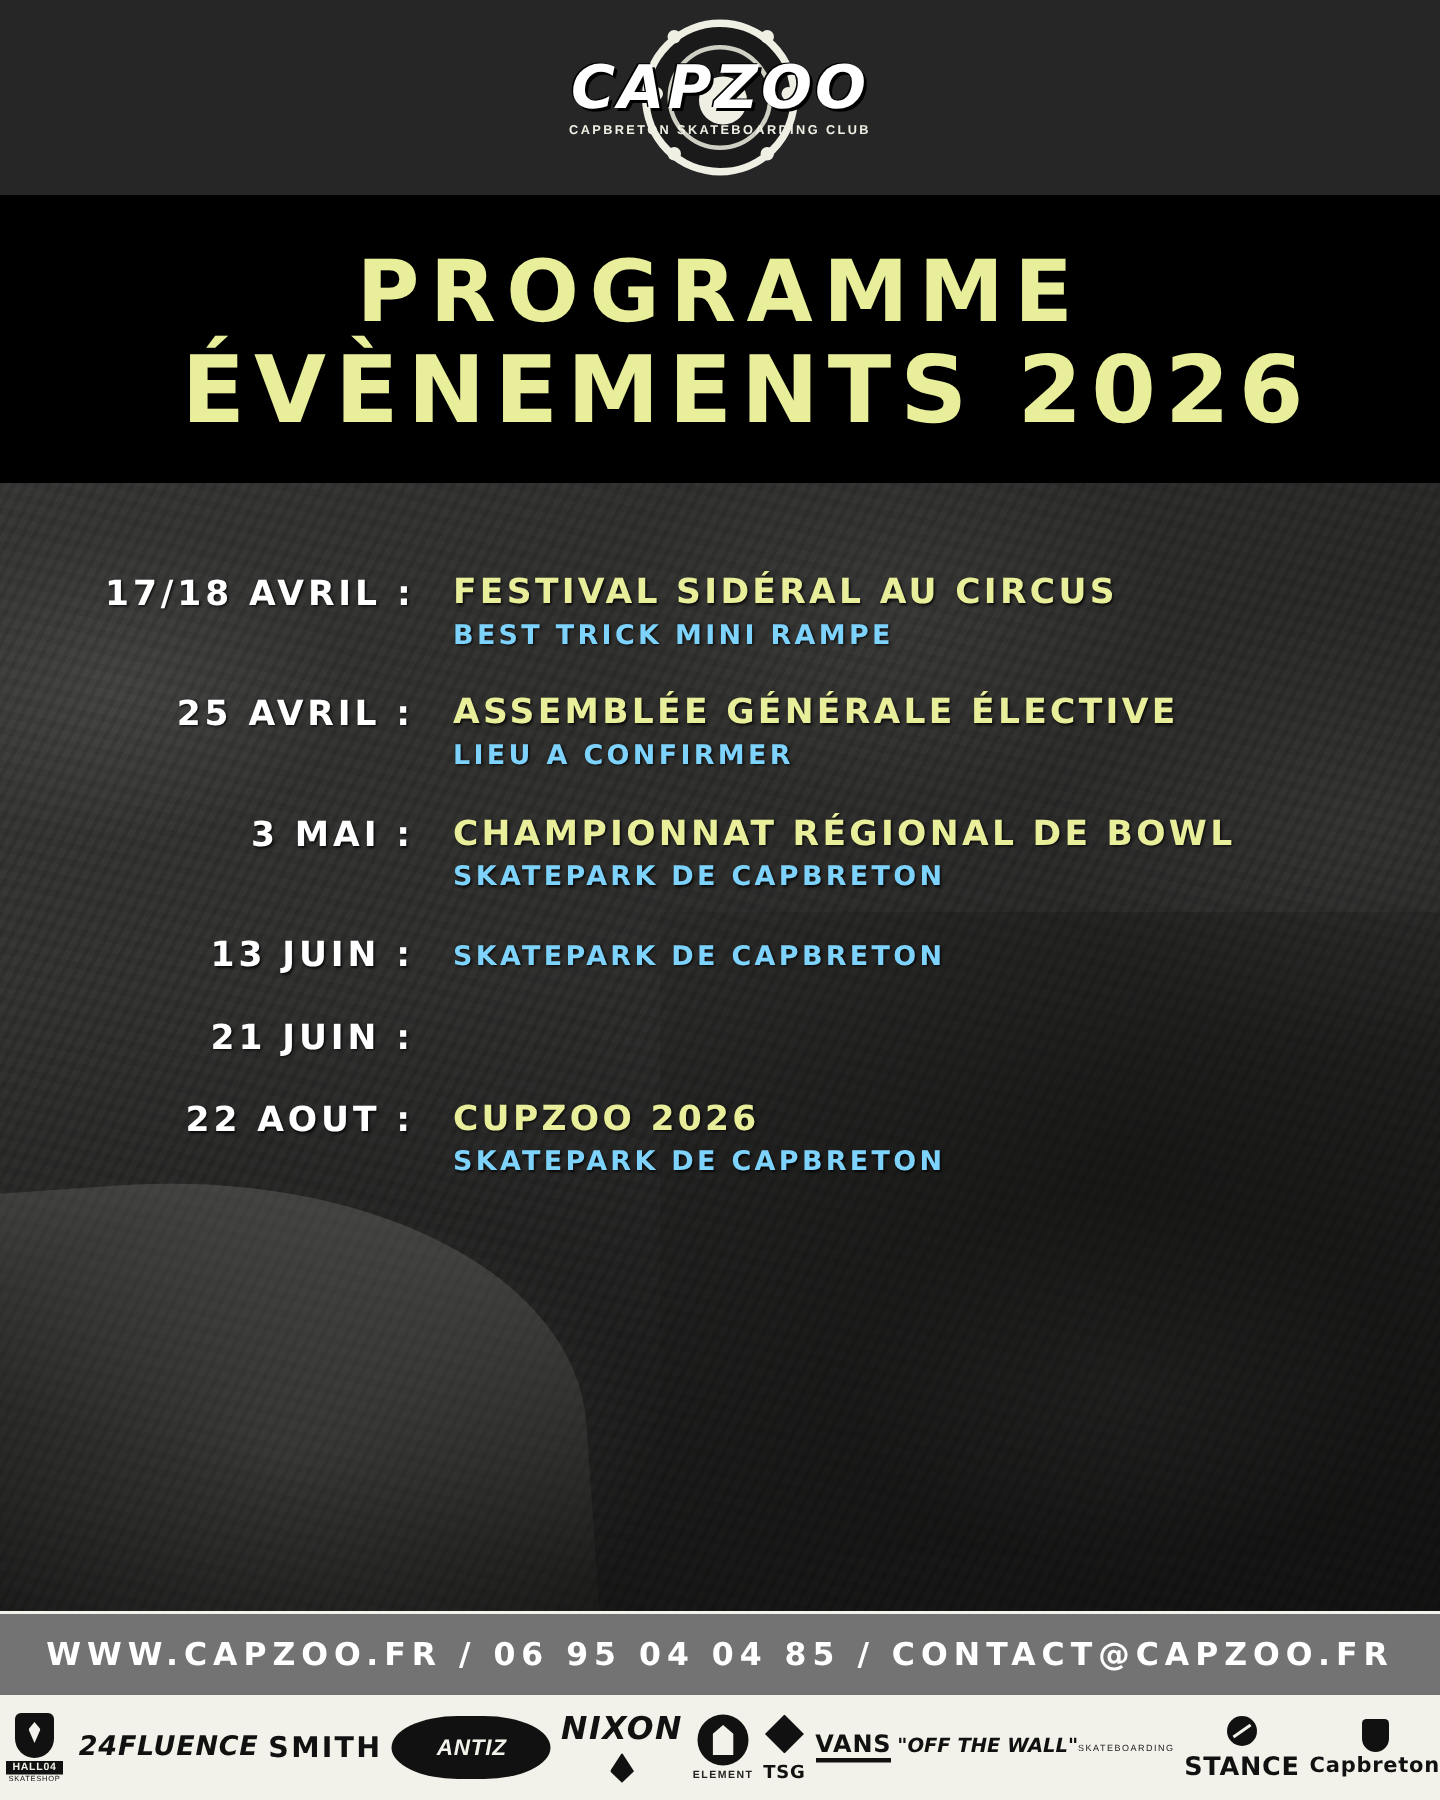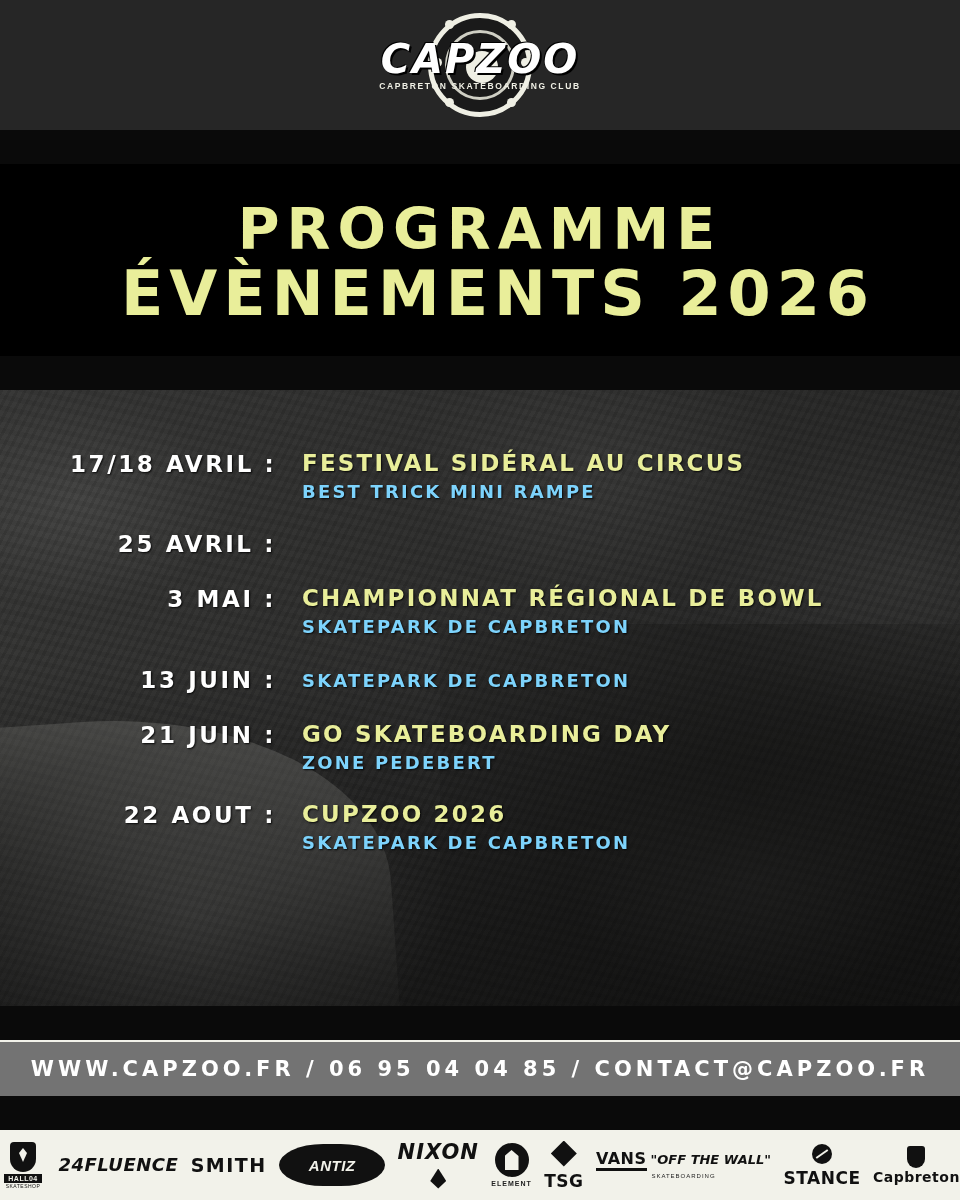--- a/index.html
+++ b/index.html
@@ -12,21 +12,20 @@
     overflow: hidden;
   }
 
   .poster {
     position: relative;
     width: 960px;
     height: 1200px;
     background: #0a0a0a;
     display: flex;
     flex-direction: column;
-    gap: 34px;
   }
 
   
   .logo-band {
     height: 130px;
     background: #262626;
     display: flex;
     align-items: center;
     justify-content: center;
     position: relative;
@@ -339,21 +338,21 @@
   }
 
   .sp-tsg { display: flex; align-items: center; gap: 6px; }
   .tsg-mark {
     width: 26px; height: 26px;
     background: #111;
     clip-path: polygon(50% 0, 100% 50%, 50% 100%, 0 50%);
     position: relative;
   }
 
-  .sp-vans { display: flex; flex-direction: column; align-items: center; }
+  .sp-vans { display: flex; flex-direction: row; align-items: center; }
   .vans-top {
     display: flex; align-items: baseline; gap: 4px;
     font-family: "DejaVu Sans", sans-serif;
     font-weight: bold;
   }
   .vans-wordmark {
     font-size: 16px;
     letter-spacing: 0.5px;
     border-bottom: 3px solid #111;
     padding-bottom: 1px;
@@ -425,43 +424,43 @@
       <div class="event-row">
         <div class="event-date">17/18 AVRIL :</div>
         <div class="event-body">
           <div class="event-title">FESTIVAL SIDÉRAL AU CIRCUS</div>
           <div class="event-place">BEST TRICK MINI RAMPE</div>
         </div>
       </div>
 
       <div class="event-row">
         <div class="event-date">25 AVRIL :</div>
+        <div class="event-body">
+          <div class="event-title">ASSEMBLÉE GÉNÉRALE ÉLECTIVE</div>
+          <div class="event-place">LIEU A CONFIRMER</div>
+        </div>
       </div>
 
       <div class="event-row">
         <div class="event-date">3 MAI :</div>
         <div class="event-body">
           <div class="event-title">CHAMPIONNAT RÉGIONAL DE BOWL</div>
           <div class="event-place">SKATEPARK DE CAPBRETON</div>
         </div>
       </div>
 
       <div class="event-row">
         <div class="event-date">13 JUIN :</div>
         <div class="event-body">
           <div class="event-place">SKATEPARK DE CAPBRETON</div>
         </div>
       </div>
 
       <div class="event-row">
         <div class="event-date">21 JUIN :</div>
-        <div class="event-body">
-          <div class="event-title">GO SKATEBOARDING DAY</div>
-          <div class="event-place">ZONE PEDEBERT</div>
-        </div>
       </div>
 
       <div class="event-row">
         <div class="event-date">22 AOUT :</div>
         <div class="event-body">
           <div class="event-title">CUPZOO 2026</div>
           <div class="event-place">SKATEPARK DE CAPBRETON</div>
         </div>
       </div>
 
@@ -499,21 +498,21 @@
       <div class="drop"></div>
     </div>
 
     <div class="sponsor sp-element">
       <div class="el-circle"></div>
       <div class="sp-tag" style="font-size:7px;font-weight:bold;margin-top:3px;">ELEMENT</div>
     </div>
 
     <div class="sponsor sp-tsg">
       <div class="tsg-mark"></div>
-      <div class="sp-name" style="font-size:17px;">TSG</div>
+      <div class="sp-name" style="font-size:12px;">TSG</div>
     </div>
 
     <div class="sponsor sp-vans">
       <div class="vans-top">
         <span class="vans-wordmark">VANS</span>
         <span class="vans-off">"OFF THE WALL"</span>
       </div>
       <div class="sp-tag">SKATEBOARDING</div>
     </div>
 

